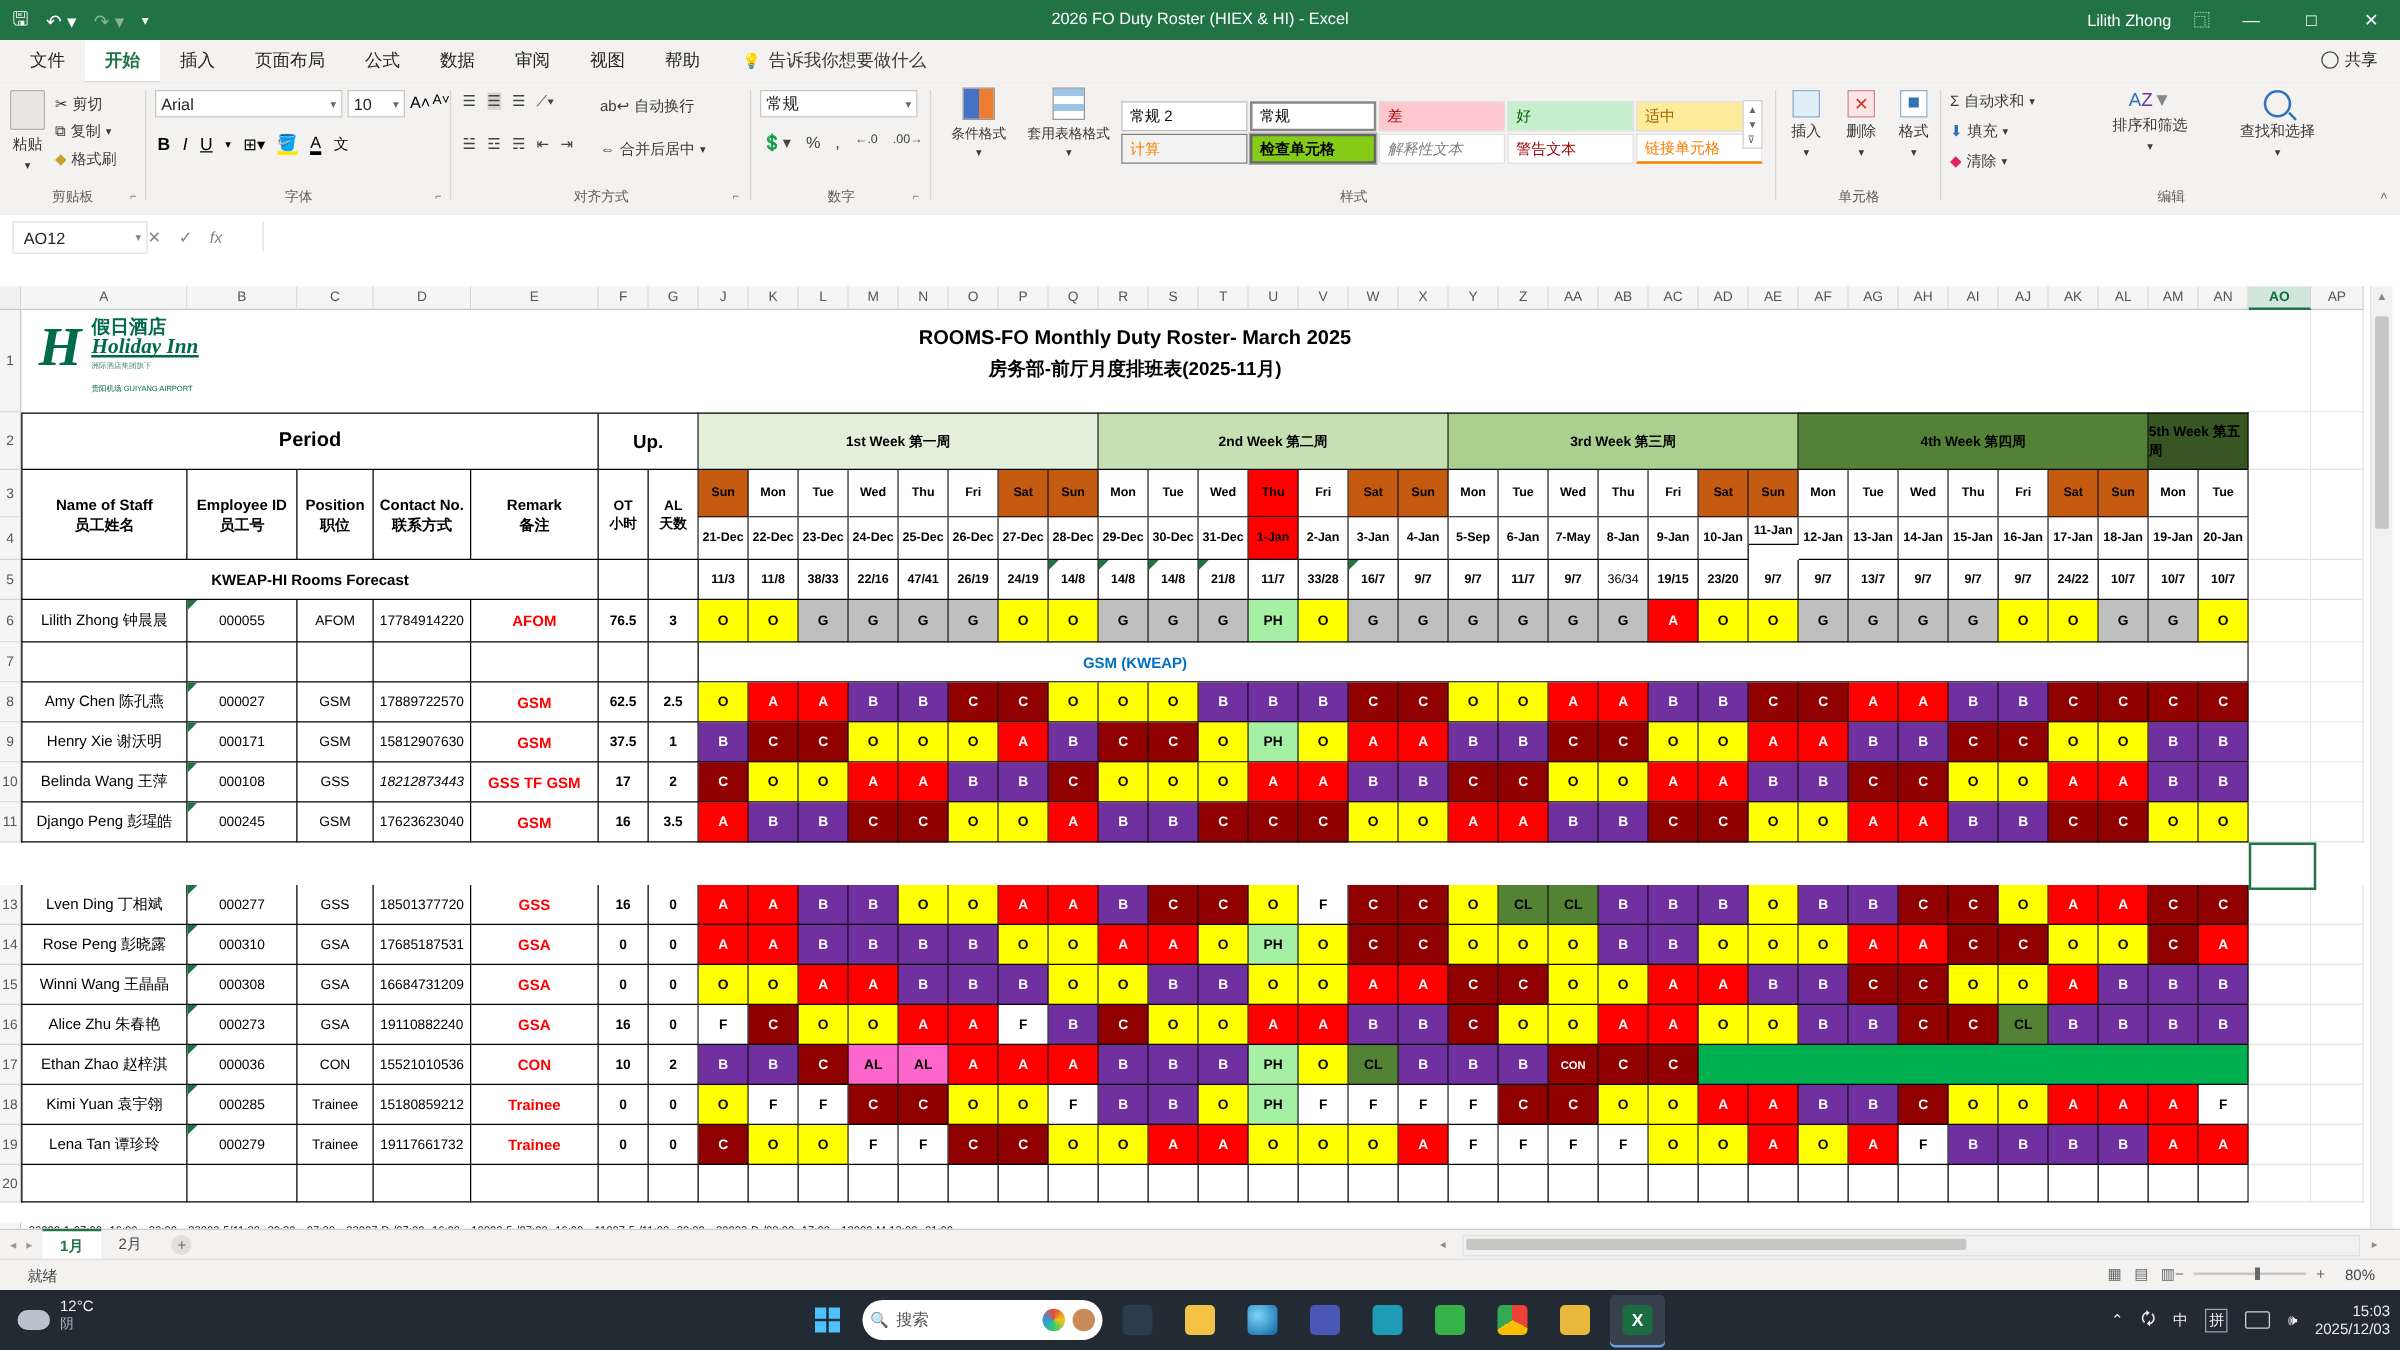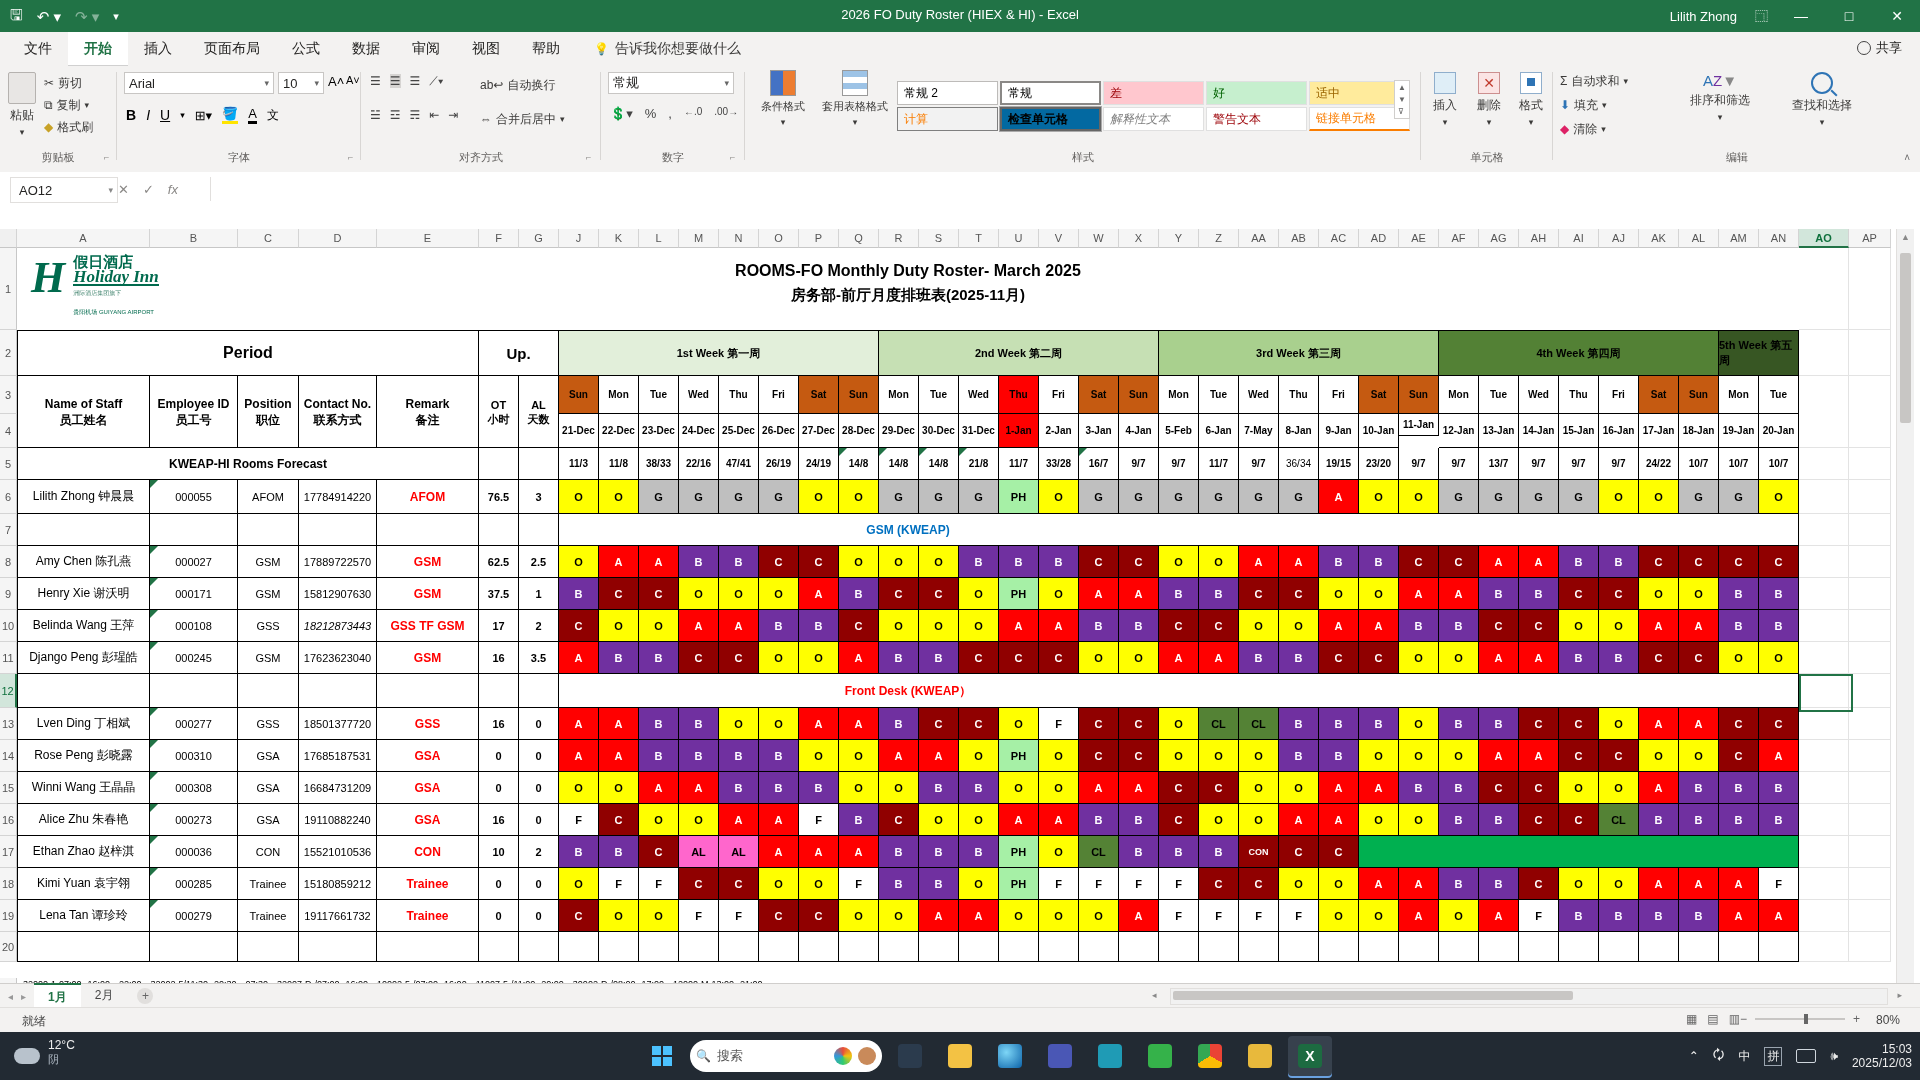--- a/index.html
+++ b/index.html
@@ -29,21 +29,21 @@
   .combo{background:#fff;border:1px solid #c8c6c4;height:22px;display:flex;align-items:center;
     justify-content:space-between;padding:0 4px;font-size:13px;color:#252423;box-sizing:border-box;}
   .sg{width:101px;height:24px;box-sizing:border-box;border:1px solid #e0e0e0;background:#fff;
       font-size:12px;display:flex;align-items:center;padding:0 6px;margin:1px;}
   .sg-n2,.sg-n{border:1px solid #bdbbb9;}
   .sg-n{border:2px solid #8a8886;}
   .sg-bad{background:#FFC7CE;color:#9C0006;}
   .sg-good{background:#C6EFCE;color:#006100;}
   .sg-mid{background:#FFEB9C;color:#9C6500;}
   .sg-calc{background:#F2F2F2;color:#FA7D00;border:1px solid #7f7f7f;}
-  .sg-check{background:#0369a1;color:#000;font-weight:bold;border:2px solid #666;outline:1px solid #aaa;}
+  .sg-check{background:#84cc16;color:#000;font-weight:bold;border:2px solid #666;outline:1px solid #aaa;}
   .sg-expl{color:#7F7F7F;font-style:italic;}
   .sg-warn{color:#9C0006;}
   .sg-link{color:#FA7D00;border-bottom:2px solid #FA7D00;}
   
   #fbar{left:0;top:172px;width:1920px;height:57px;background:#fff;border-bottom:1px solid #e1dfdd;}
   #namebox{position:absolute;left:10px;top:5px;width:98px;height:24px;border:1px solid #e1dfdd;
     font-size:13px;display:flex;align-items:center;padding-left:8px;color:#252423;}
   #fx{position:absolute;left:118px;top:5px;display:flex;gap:14px;align-items:center;height:24px;
     color:#8a8886;font-size:13px;}
   #finput{position:absolute;left:210px;top:5px;right:10px;height:24px;border-left:1px solid #e1dfdd;}
@@ -473,21 +473,21 @@
           <div class="gc bk" style="width: 40px; height: 34px; background: rgb(255, 255, 255); font-weight: bold; font-size: 10px;">26-Dec</div>
           <div class="gc bk" style="width: 40px; height: 34px; background: rgb(255, 255, 255); font-weight: bold; font-size: 10px;">27-Dec</div>
           <div class="gc bk" style="width: 40px; height: 34px; background: rgb(255, 255, 255); font-weight: bold; font-size: 10px;">28-Dec</div>
           <div class="gc bk" style="width: 40px; height: 34px; background: rgb(255, 255, 255); font-weight: bold; font-size: 10px;">29-Dec</div>
           <div class="gc bk" style="width: 40px; height: 34px; background: rgb(255, 255, 255); font-weight: bold; font-size: 10px;">30-Dec</div>
           <div class="gc bk" style="width: 40px; height: 34px; background: rgb(255, 255, 255); font-weight: bold; font-size: 10px;">31-Dec</div>
           <div class="gc bk" style="width: 40px; height: 34px; background: rgb(255, 0, 0); font-weight: bold; font-size: 10px;">1-Jan</div>
           <div class="gc bk" style="width: 40px; height: 34px; background: rgb(255, 255, 255); font-weight: bold; font-size: 10px;">2-Jan</div>
           <div class="gc bk" style="width: 40px; height: 34px; background: rgb(255, 255, 255); font-weight: bold; font-size: 10px;">3-Jan</div>
           <div class="gc bk" style="width: 40px; height: 34px; background: rgb(255, 255, 255); font-weight: bold; font-size: 10px;">4-Jan</div>
-          <div class="gc bk" style="width: 40px; height: 34px; background: rgb(255, 255, 255); font-weight: bold; font-size: 10px;">5-Feb</div>
+          <div class="gc bk" style="width: 40px; height: 34px; background: rgb(255, 255, 255); font-weight: bold; font-size: 10px;">5-Sep</div>
           <div class="gc bk" style="width: 40px; height: 34px; background: rgb(255, 255, 255); font-weight: bold; font-size: 10px;">6-Jan</div>
           <div class="gc bk" style="width: 40px; height: 34px; background: rgb(255, 255, 255); font-weight: bold; font-size: 10px;">7-May</div>
           <div class="gc bk" style="width: 40px; height: 34px; background: rgb(255, 255, 255); font-weight: bold; font-size: 10px;">8-Jan</div>
           <div class="gc bk" style="width: 40px; height: 34px; background: rgb(255, 255, 255); font-weight: bold; font-size: 10px;">9-Jan</div>
           <div class="gc bk" style="width: 40px; height: 34px; background: rgb(255, 255, 255); font-weight: bold; font-size: 10px;">10-Jan</div>
           <div class="gc bk" style="width: 40px; height: 22px; background: rgb(255, 255, 255); font-weight: bold; font-size: 10px;">11-Jan</div>
           <div class="gc bk" style="width: 40px; height: 34px; background: rgb(255, 255, 255); font-weight: bold; font-size: 10px;">12-Jan</div>
           <div class="gc bk" style="width: 40px; height: 34px; background: rgb(255, 255, 255); font-weight: bold; font-size: 10px;">13-Jan</div>
           <div class="gc bk" style="width: 40px; height: 34px; background: rgb(255, 255, 255); font-weight: bold; font-size: 10px;">14-Jan</div>
           <div class="gc bk" style="width: 40px; height: 34px; background: rgb(255, 255, 255); font-weight: bold; font-size: 10px;">15-Jan</div>
@@ -762,34 +762,20 @@
       <div class="gc bk sc" style="width: 40px; height: 32px; background: rgb(255, 0, 0); color: rgb(255, 255, 255); font-size: 11px;">A</div>
       <div class="gc bk sc" style="width: 40px; height: 32px; background: rgb(112, 48, 160); color: rgb(255, 255, 255); font-size: 11px;">B</div>
       <div class="gc bk sc" style="width: 40px; height: 32px; background: rgb(112, 48, 160); color: rgb(255, 255, 255); font-size: 11px;">B</div>
       <div class="gc bk sc" style="width: 40px; height: 32px; background: rgb(144, 0, 0); color: rgb(255, 255, 255); font-size: 11px;">C</div>
       <div class="gc bk sc" style="width: 40px; height: 32px; background: rgb(144, 0, 0); color: rgb(255, 255, 255); font-size: 11px;">C</div>
       <div class="gc bk sc" style="width: 40px; height: 32px; background: rgb(255, 255, 0); color: rgb(0, 0, 0); font-size: 11px;">O</div>
       <div class="gc bk sc" style="width: 40px; height: 32px; background: rgb(255, 255, 0); color: rgb(0, 0, 0); font-size: 11px;">O</div>
       <div class="gc fill" style="width: 50px; height: 32px;"></div>
       <div class="gc fill" style="width: 42px; height: 32px;"></div>
     </div>
-    <div class="grow" style="top: 445px; height: 34px; width: 1920px; position: absolute;">
-      <div class="gc gut sel" style="width: 17px; height: 34px;">12</div>
-      <div class="gc bk bl" style="width: 133px; height: 34px;"></div>
-      <div class="gc bk" style="width: 88px; height: 34px;"></div>
-      <div class="gc bk" style="width: 61px; height: 34px;"></div>
-      <div class="gc bk" style="width: 78px; height: 34px;"></div>
-      <div class="gc bk" style="width: 102px; height: 34px;"></div>
-      <div class="gc bk" style="width: 40px; height: 34px;"></div>
-      <div class="gc bk" style="width: 40px; height: 34px;"></div>
-      <div class="gc bk" style="width: 1240px; height: 34px;"></div>
-      <div style="position: absolute; left: 17px; width: 1782px; top: 0px; height: 34px; display: flex; align-items: center; justify-content: center; font-weight: bold; font-size: 12px; color: rgb(255, 0, 0); pointer-events: none;">Front Desk (KWEAP）</div>
-      <div class="gc fill" style="width: 50px; height: 34px;"></div>
-      <div class="gc fill" style="width: 42px; height: 34px;"></div>
-    </div>
     <div class="grow" style="top: 479px; height: 32px; width: 1920px;">
       <div class="gc gut" style="width: 17px; height: 32px;">13</div>
       <div class="gc bk bl" style="width: 133px; height: 32px; font-size: 12px;">Lven Ding 丁相斌</div>
       <div class="gc bk tri" style="width: 88px; height: 32px; font-size: 11px;">000277</div>
       <div class="gc bk" style="width: 61px; height: 32px; font-size: 11px;">GSS</div>
       <div class="gc bk" style="width: 78px; height: 32px; font-size: 11px;">18501377720</div>
       <div class="gc bk" style="width: 102px; height: 32px; font-size: 12px; font-weight: bold; color: rgb(255, 0, 0);">GSS</div>
       <div class="gc bk" style="width: 40px; height: 32px; font-size: 11px; font-weight: bold;">16</div>
       <div class="gc bk" style="width: 40px; height: 32px; font-size: 11px; font-weight: bold;">0</div>
       <div class="gc bk sc" style="width: 40px; height: 32px; background: rgb(255, 0, 0); color: rgb(255, 255, 255); font-size: 11px;">A</div>

